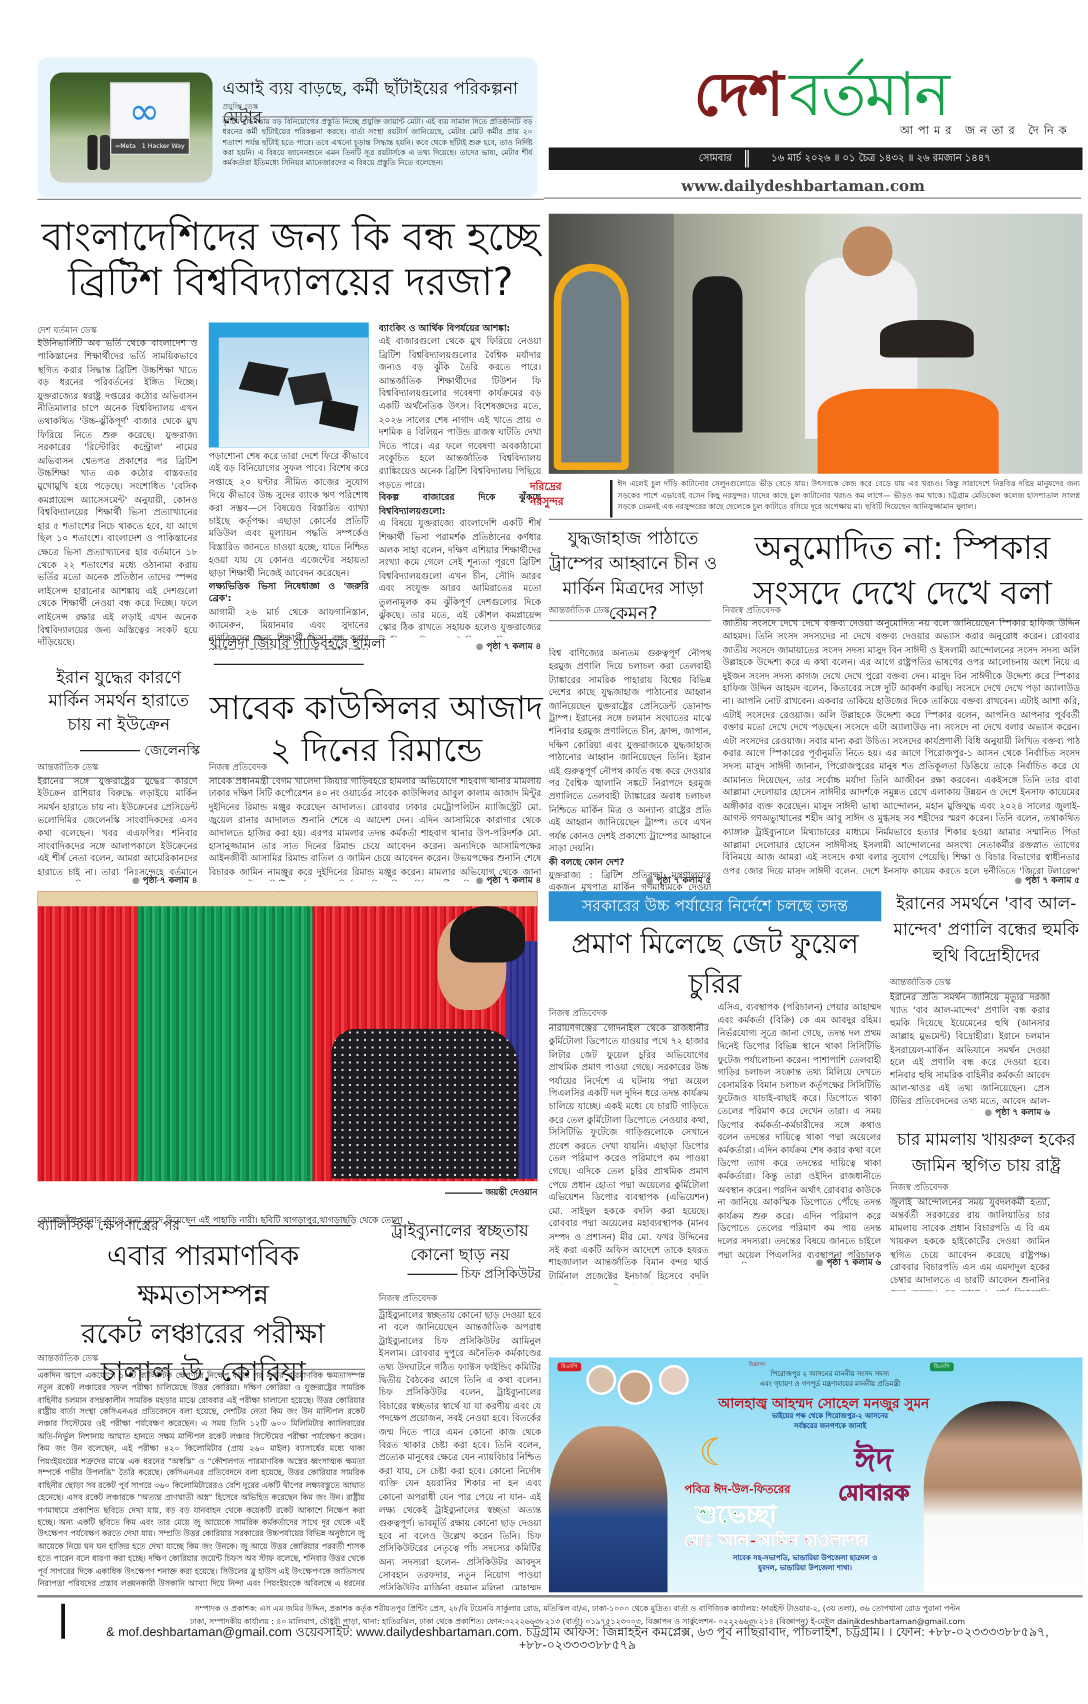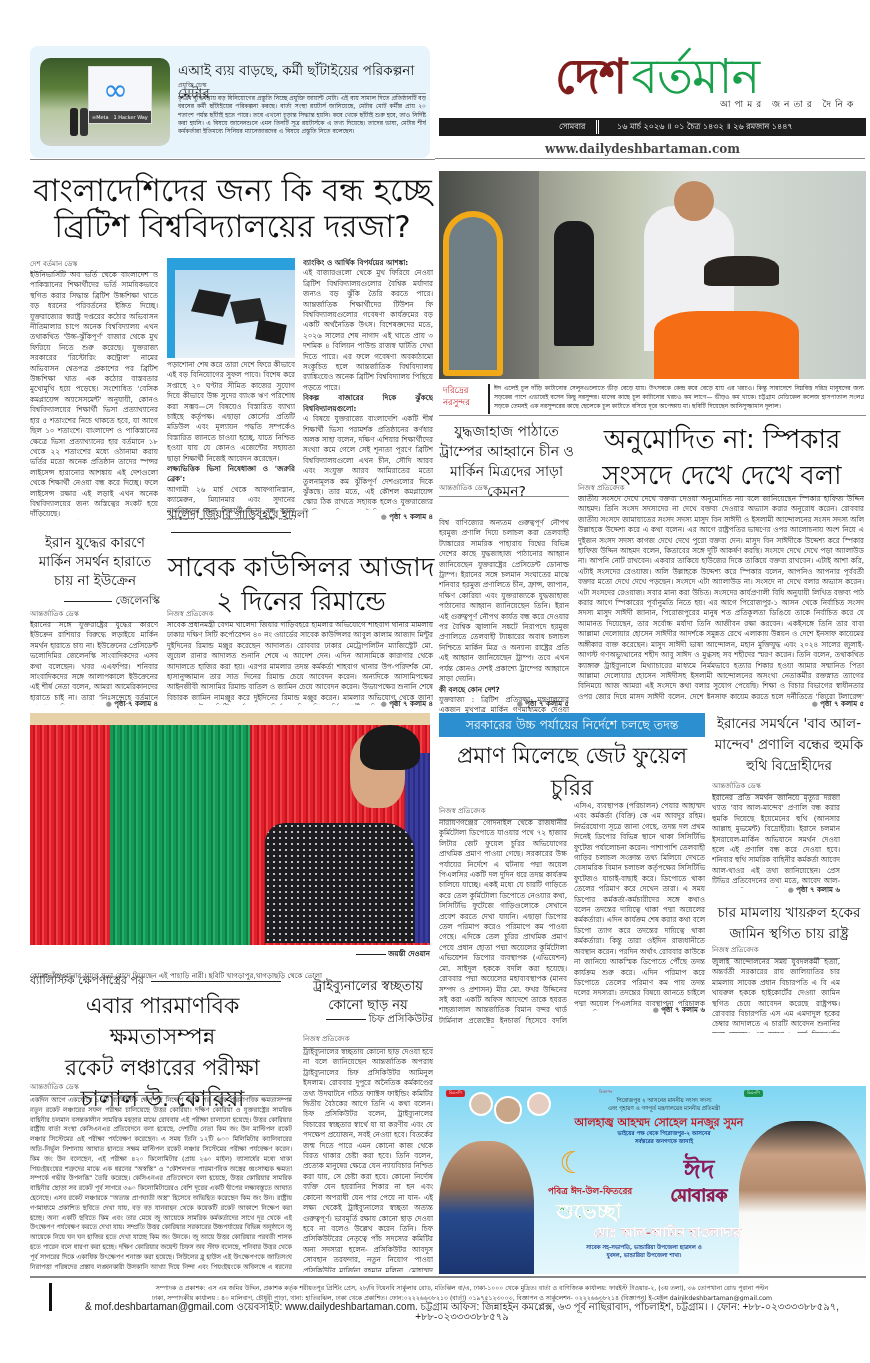--- a/index.html
+++ b/index.html
@@ -95,21 +95,21 @@
 
 <div class="abs photo" style="left:439px;top:171px;width:427px;height:208px;background:linear-gradient(90deg,#6b6b65 0%,#9ea192 25%,#c3c9b5 45%,#d7ddd6 60%,#c5cdc8 100%)">
   <div style="position:absolute;left:0;top:0;width:100px;height:208px;background:linear-gradient(90deg,#4b4d48,#7b7c76)"></div>
   <div style="position:absolute;left:4px;top:40px;width:60px;height:165px;border:6px solid #f2a917;border-radius:30px 30px 4px 4px;background:#6f7f85"></div>
   <div style="position:absolute;left:115px;top:50px;width:40px;height:125px;background:#1c1c1e;border-radius:16px 16px 2px 2px"></div>
   <div style="position:absolute;left:205px;top:35px;width:90px;height:145px;background:#f0f0f2;border-radius:30px 30px 0 0"></div>
   <div style="position:absolute;left:235px;top:10px;width:40px;height:40px;background:#c08a62;border-radius:50%"></div>
   <div style="position:absolute;left:265px;top:85px;width:75px;height:30px;background:#2a2421;border-radius:40% 40% 10% 10%"></div>
   <div style="position:absolute;left:215px;top:140px;width:145px;height:68px;background:#f56e16;border-radius:30% 30% 0 0"></div>
 </div>
-<div class="abs" style="left:443px;top:384px;width:48px;font-size:8.5px;font-weight:normal;color:#c51d24;line-height:12px">
+<div class="abs" style="left:424px;top:384px;width:48px;font-size:8.5px;font-weight:bold;color:#c51d24;line-height:12px">
   <div>দরিদ্রের</div>
   <div>নরসুন্দর</div>
 </div>
 <div class="abs" style="left:488px;top:384px;width:1.5px;height:30px;background:#222"></div>
 <div class="abs body-text" style="left:494px;top:383px;width:370px;height:32px;font-size:6px;line-height:9px">ঈদ এলেই চুল দাঁড়ি কাটানোর সেলুনগুলোতে ভীড় বেড়ে যায়। উৎসবকে কেন্দ্র করে বেড়ে যায় এর খরচও। কিন্তু সারাদেশে নিম্নবিত্ত দরিদ্র মানুষদের জন্য সড়কের পাশে এভাবেই বসেন কিছু নরসুন্দর। যাদের কাছে চুল কাটানোর খরচও কম লাগে— ভীড়ও কম থাকে। চট্টগ্রাম মেডিকেল কলেজ হাসপাতাল সংলগ্ন সড়কে তেমনই এক নরসুন্দরের কাছে ছেলেকে চুল কাটাতে বসিয়ে দূরে অপেক্ষায় মা। ছবিটি দিয়েছেন আনিসুজ্জামান দুলাল।</div>
 <div class="abs rule" style="left:439px;top:415px;width:427px;height:1px"></div>
 
 <div class="abs hl" style="left:30px;top:533px;width:130px;font-size:13.5px;line-height:19px">ইরান যুদ্ধের কারণে মার্কিন সমর্থন হারাতে চায় না ইউক্রেন</div>
 <div class="abs" style="left:55px;top:592px;width:105px;text-align:right;font-size:11px">
   <span style="display:inline-block;width:48px;border-top:1px solid #222;vertical-align:middle"></span>
@@ -230,21 +230,21 @@
   </div>
   <div style="position:absolute;left:120px;top:62px;width:40px;height:30px;font-size:30px;line-height:30px;color:#f0a21c">☾</div>
   <div style="position:absolute;left:0;top:55px;width:95px;height:133px;background:linear-gradient(180deg,#c79a79 0%,#8c6a52 35%,#274a8c 55%,#1b3570 100%);border-radius:45% 45% 0 0"></div>
   <div style="position:absolute;left:300px;top:35px;width:127px;height:153px;background:linear-gradient(180deg,#2a2a2a 0%,#caa184 22%,#b58b6d 45%,#f8f8f6 60%,#ffffff 100%);border-radius:45% 45% 0 0"></div>
   <div style="position:absolute;left:96px;top:98px;width:110px;font-size:9px;font-weight:bold;color:#c3161e;text-align:center">পবিত্র ঈদ-উল-ফিতরের</div>
   <div style="position:absolute;left:100px;top:110px;width:100px;font-size:20px;font-weight:bold;color:#1d9c3c;text-align:center;-webkit-text-stroke:0.5px #fff">শুভেচ্ছা</div>
   <div style="position:absolute;left:225px;top:70px;width:70px;text-align:center;line-height:26px">
     <div style="font-size:26px;font-weight:bold;color:#8a1c5b">ঈদ</div>
     <div style="font-size:17px;font-weight:bold;color:#f5c21a;-webkit-text-stroke:0.6px #8a1c5b">মোবারক</div>
   </div>
-  <div style="position:absolute;left:92px;top:137px;width:210px;font-size:13px;font-weight:bold;color:#c3161e;text-align:right;-webkit-text-stroke:0.4px #fff">মোঃ আল-আমিন হাওলাদার</div>
+  <div style="position:absolute;left:108px;top:137px;width:210px;font-size:13px;font-weight:bold;color:#c3161e;text-align:left;-webkit-text-stroke:0.4px #fff">মোঃ আল-আমিন হাওলাদার</div>
   <div style="position:absolute;left:110px;top:158px;width:190px;font-size:5.5px;font-weight:bold;color:#0d3a8a;text-align:center;line-height:7.5px">
     <div>সাবেক সহ-সভাপতি, ভান্ডারিয়া উপজেলা ছাত্রদল ও</div>
     <div>যুবদল, ভান্ডারিয়া উপজেলা শাখা।</div>
   </div>
 </div>
 
 <div class="abs rule" style="left:30px;top:1276px;width:836px;height:2px"></div>
 <div class="abs" style="left:49px;top:1283px;width:3px;height:28px;background:#111"></div>
 <div class="abs" style="left:62px;top:1283px;width:800px;font-size:6.2px;line-height:9.5px;color:#222;text-align:center">
   <div>সম্পাদক ও প্রকাশক: এস এম জমির উদ্দিন, প্রকাশক কর্তৃক শরীয়তপুর প্রিন্টিং প্রেস, ২৮/বি টয়েনবি সার্কুলার রোড, মতিঝিল বা/এ, ঢাকা-১০০০ থেকে মুদ্রিত। বার্তা ও বাণিজ্যিক কার্যালয়: ফারইস্ট টাওয়ার-২, (৩য় তলা), ৩৬ তোপখানা রোড পুরানা পল্টন</div>

